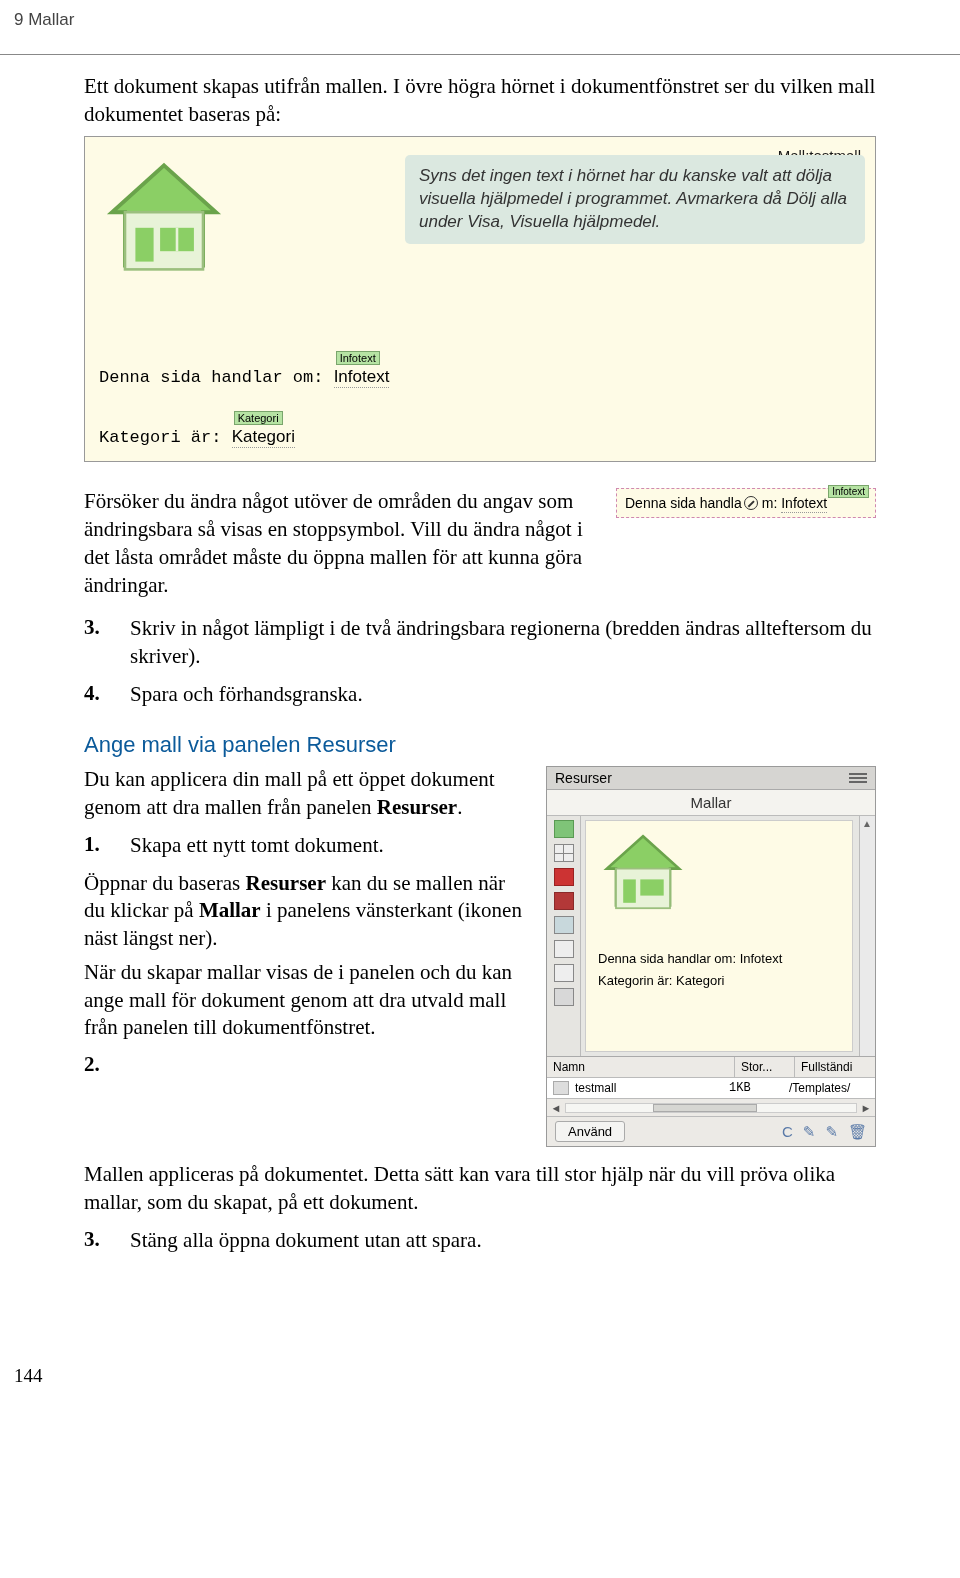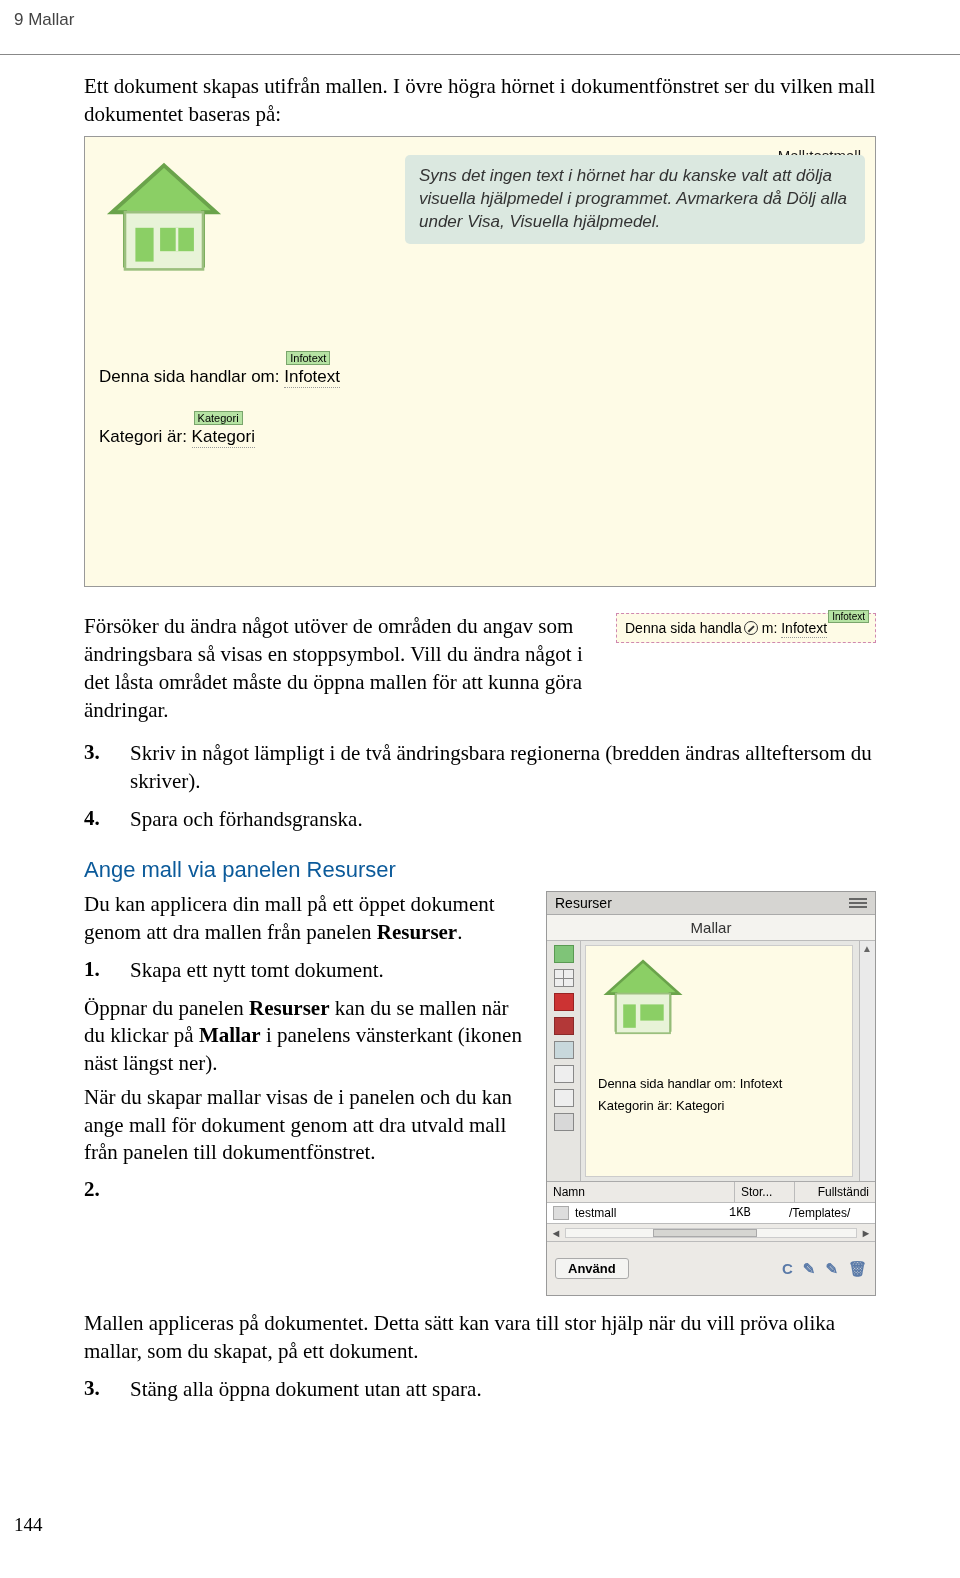--- a/index.html
+++ b/index.html
@@ -18,37 +18,37 @@
     padding: 10px 0 2px 14px;
     margin-bottom: 22px;
   }
   .header-underline { border-top: 1px solid #888; margin: 0 0 18px 0; }
   .para { font-size: 21px; line-height: 1.32; margin: 0 0 6px 0; }
   .document-area {
     background: #fefbe6;
     border: 1px solid #999;
     margin: 8px 0 26px 0;
     position: relative;
-    height: 451px;
+    height: 326px;
     font-family: Arial, sans-serif;
   }
   .mall-label {
     position: absolute; right: 14px; top: 10px;
     font-size: 15px; color: #1a1a1a;
   }
   .house-icon { position: absolute; left: 14px; top: 18px; width: 130px; height: 130px; }
   .tip-callout {
     position: absolute; left: 320px; top: 18px; right: 10px;
     background: #dbe8e0; border-radius: 5px;
     padding: 10px 14px; font-size: 17px; font-style: italic;
     color: #333; line-height: 1.35;
     font-family: Arial, sans-serif;
   }
   .doc-field-row { position: absolute; font-size: 17px; }
-  .doc-field-label { font-family: Liberation Sans, sans-serif; }
+  .doc-field-label { font-family: Liberation Mono, monospace; }
   .field-tag {
     font-size: 11px; background: #b6e3a3; border: 1px solid #7aa56c;
     padding: 0 3px; margin-left: 4px;
   }
   .field-value { border-bottom: 1px dotted #999; padding-bottom: 1px; }
   .two-col { display: flex; gap: 20px; align-items: flex-start; margin-bottom: 10px; }
   .two-col .left { flex: 1; }
   .snippet-box {
     border: 1px dashed #d088b0; background: #fefbe6;
     width: 260px; font-family: Arial, sans-serif; font-size: 14px;
@@ -102,31 +102,31 @@
   .resurser-preview .house-mini { position: absolute; left: 12px; top: 8px; width: 90px; height: 90px; }
   .resurser-preview .line1 { position: absolute; left: 12px; top: 130px; }
   .resurser-preview .line2 { position: absolute; left: 12px; top: 152px; }
   .resurser-scroll { width: 16px; background: #eaeaea; border-left: 1px solid #bbb; position: relative; }
   .resurser-scroll::before { content: "▲"; position: absolute; top: 2px; left: 2px; font-size: 10px; color: #666; }
   .resurser-table { border-top: 1px solid #aaa; background: #f3f3f0; }
   .resurser-table .th { display: flex; font-size: 12px; background: #eceae6; border-bottom: 1px solid #bbb; }
   .resurser-table .th div { padding: 3px 6px; border-right: 1px solid #bbb; }
   .resurser-table .th div:nth-child(1){ flex: 1; }
   .resurser-table .th div:nth-child(2){ width: 60px; }
-  .resurser-table .th div:nth-child(3){ width: 80px; border-right: none; text-align: right; }
+  .resurser-table .th div:nth-child(3){ width: 80px; border-right: none; }
   .resurser-table .row { display: flex; font-size: 12px; padding: 3px 6px; background: #fff; }
   .resurser-table .row .ic { width: 16px; height: 14px; background: #ddd; border: 1px solid #aaa; margin-right: 6px; }
   .resurser-table .row .c1 { flex: 1; display: flex; align-items: center; }
   .resurser-table .row .c2 { width: 60px; font-family: Liberation Mono, monospace; }
   .resurser-table .row .c3 { width: 80px; }
   .resurser-hscroll { display: flex; align-items: center; background: #eceae6; border-top: 1px solid #bbb; height: 18px; }
   .resurser-hscroll .ar { width: 18px; text-align: center; font-size: 11px; color: #555; }
   .resurser-hscroll .track { flex: 1; background: #f6f6f3; height: 10px; border: 1px solid #ccc; position: relative; }
   .resurser-hscroll .track::after { content: ""; position: absolute; left: 30%; width: 35%; top: 0; bottom: 0; background: #d6d6d2; border: 1px solid #aaa; }
-  .resurser-footer { display: flex; align-items: center; justify-content: space-between; padding: 16px 8px; background: #eceae6; border-top: 1px solid #bbb; font-weight: bold; }
+  .resurser-footer { display: flex; align-items: center; justify-content: space-between; padding: 4px 8px; background: #eceae6; border-top: 1px solid #bbb; }
   .resurser-footer .btn { font-size: 13px; background: #f4f4f2; border: 1px solid #aaa; padding: 2px 12px; border-radius: 3px; }
   .resurser-footer .icons { display: flex; gap: 10px; color: #5a7aa8; font-size: 15px; }
   .page-num { font-size: 19px; margin-top: 80px; padding-left: 14px; }
   svg.house { display: block; }
 </style>
 </head>
 <body>
 
 <div class="header">9 Mallar</div>
 <div class="header-underline"></div>
@@ -189,21 +189,21 @@
   <div class="resurser-row">
     <div class="textcol">
       <p class="para">
         <span>Du kan applicera din mall på ett öppet dokument genom att dra mallen från panelen </span><b>Resurser</b><span>.</span>
       </p>
       <div class="ol-num">
         <div class="num">1.</div>
         <div class="body">Skapa ett nytt tomt dokument.</div>
       </div>
       <p class="para" style="margin-top:10px;">
-        <span>Öppnar du panelen </span><b>Resurser</b><span> kan du se mallen när du klickar på </span><b>Mallar</b><span> i panelens vänsterkant (ikonen näst längst ner).</span>
+        <span>Öppnar du baseras </span><b>Resurser</b><span> kan du se mallen när du klickar på </span><b>Mallar</b><span> i panelens vänsterkant (ikonen näst längst ner).</span>
       </p>
       <p class="para">När du skapar mallar visas de i panelen och du kan ange mall för dokument genom att dra utvald mall från panelen till dokumentfönstret.</p>
       <div class="ol-num">
         <div class="num">2.</div>
       </div>
     </div>
 
     <div class="resurser-panel">
       <div class="resurser-titlebar">
         <span>Resurser</span>

